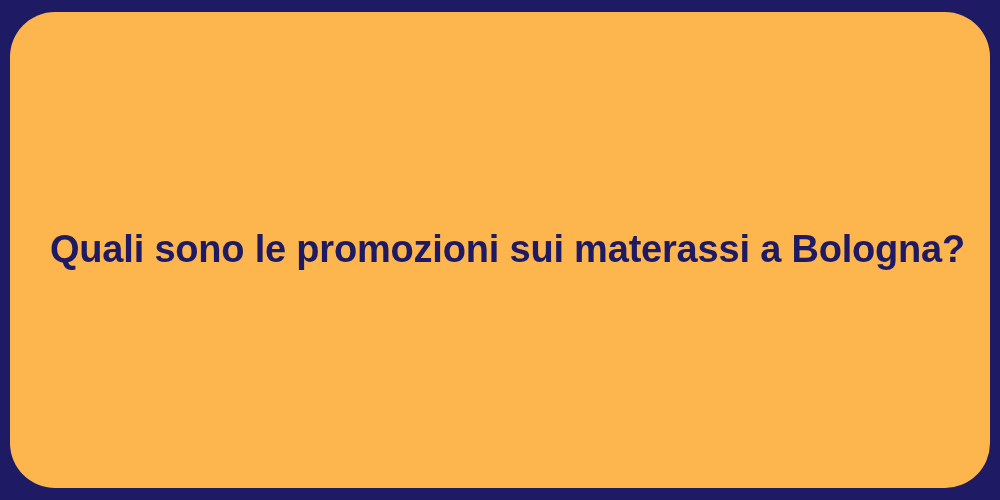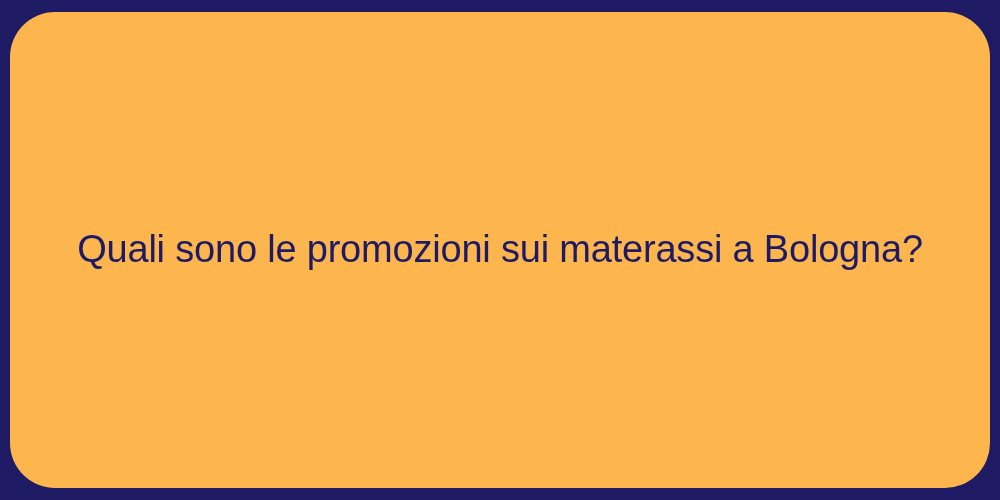--- a/index.html
+++ b/index.html
@@ -44,21 +44,21 @@
 
   
   #banner-headline {
     margin: 0;
     padding: 0 40px;
     box-sizing: border-box;
     width: 100%;
     text-align: center;
     font-family: "Liberation Sans", sans-serif;
     font-size: 38px;
-    font-weight: 400;
+    font-weight: 700;
     line-height: 1.25;
     letter-spacing: -0.2px;
     color: #1e1a63;
     white-space: nowrap;
   }
 </style>
 </head>
 <body>
 
 <div id="banner-root">

